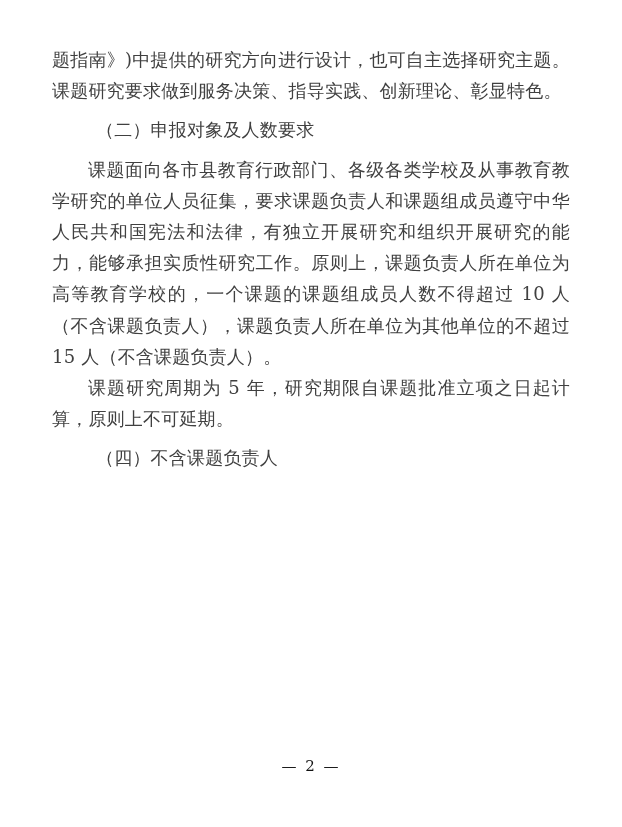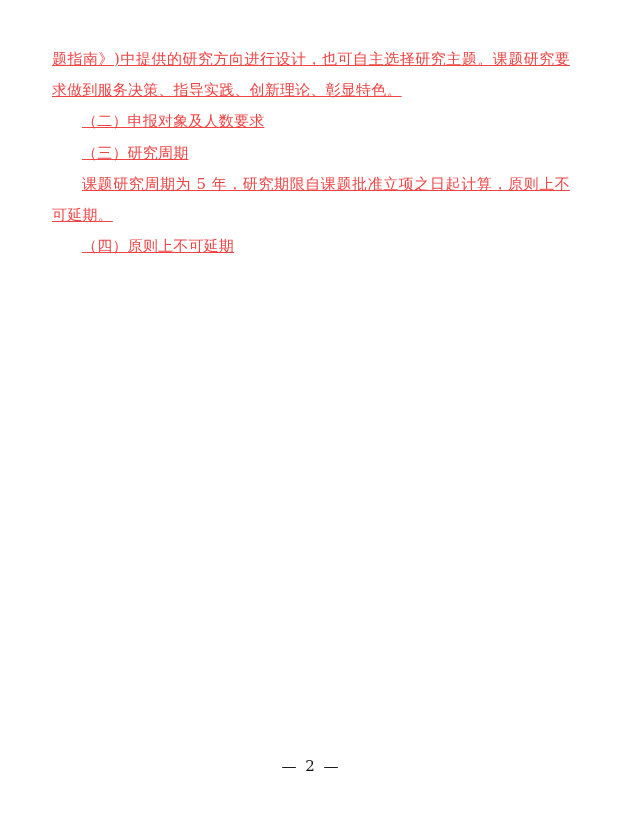--- a/index.html
+++ b/index.html
@@ -16,37 +16,36 @@
   }
   .page {
     position: relative;
     width: 622px;
     height: 827px;
     box-sizing: border-box;
     padding: 44px 52px 0 52px;
     background: #ffffff;
   }
   .doc-body {
-    font-size: 15px;
+    font-size: 18px;
     line-height: 31.2px;
     text-align: justify;
     text-justify: inter-ideograph;
     letter-spacing: 0.2px;
-    color: #ef4444;
-    text-decoration: underline;
+    color: #404040;
   }
   .para {
     margin: 0;
     text-indent: 0;
   }
   .para.indent2 {
     text-indent: 2em;
   }
   .heading {
-    margin: 0;
+    margin: 8px;
     text-indent: 2em;
   }
   .footer {
     position: absolute;
     left: 0;
     right: 0;
     bottom: 52px;
     text-align: center;
     font-size: 15px;
     letter-spacing: 2px;
@@ -57,24 +56,24 @@
 </head>
 <body>
 
 <div class="page">
   <div class="doc-body">
 
     <p class="para">题指南》)中提供的研究方向进行设计，也可自主选择研究主题。课题研究要求做到服务决策、指导实践、创新理论、彰显特色。</p>
 
     <p class="heading">（二）申报对象及人数要求</p>
 
+    <p class="para indent2">课题面向各市县教育行政部门、各级各类学校及从事教育教学研究的单位人员征集，要求课题负责人和课题组成员遵守中华人民共和国宪法和法律，有独立开展研究和组织开展研究的能力，能够承担实质性研究工作。原则上，课题负责人所在单位为高等教育学校的，一个课题的课题组成员人数不得超过 10 人（不含课题负责人），课题负责人所在单位为其他单位的不超过 15 人（不含课题负责人）。</p>
 
-    <p class="heading">（三）研究周期</p>
 
     <p class="para indent2">课题研究周期为 5 年，研究期限自课题批准立项之日起计算，原则上不可延期。</p>
 
-    <p class="heading">（四）原则上不可延期</p>
+    <p class="heading">（四）不含课题负责人</p>
 
 
   </div>
 
   <div class="footer">— 2 —</div>
 </div>
 
 </body></html>

